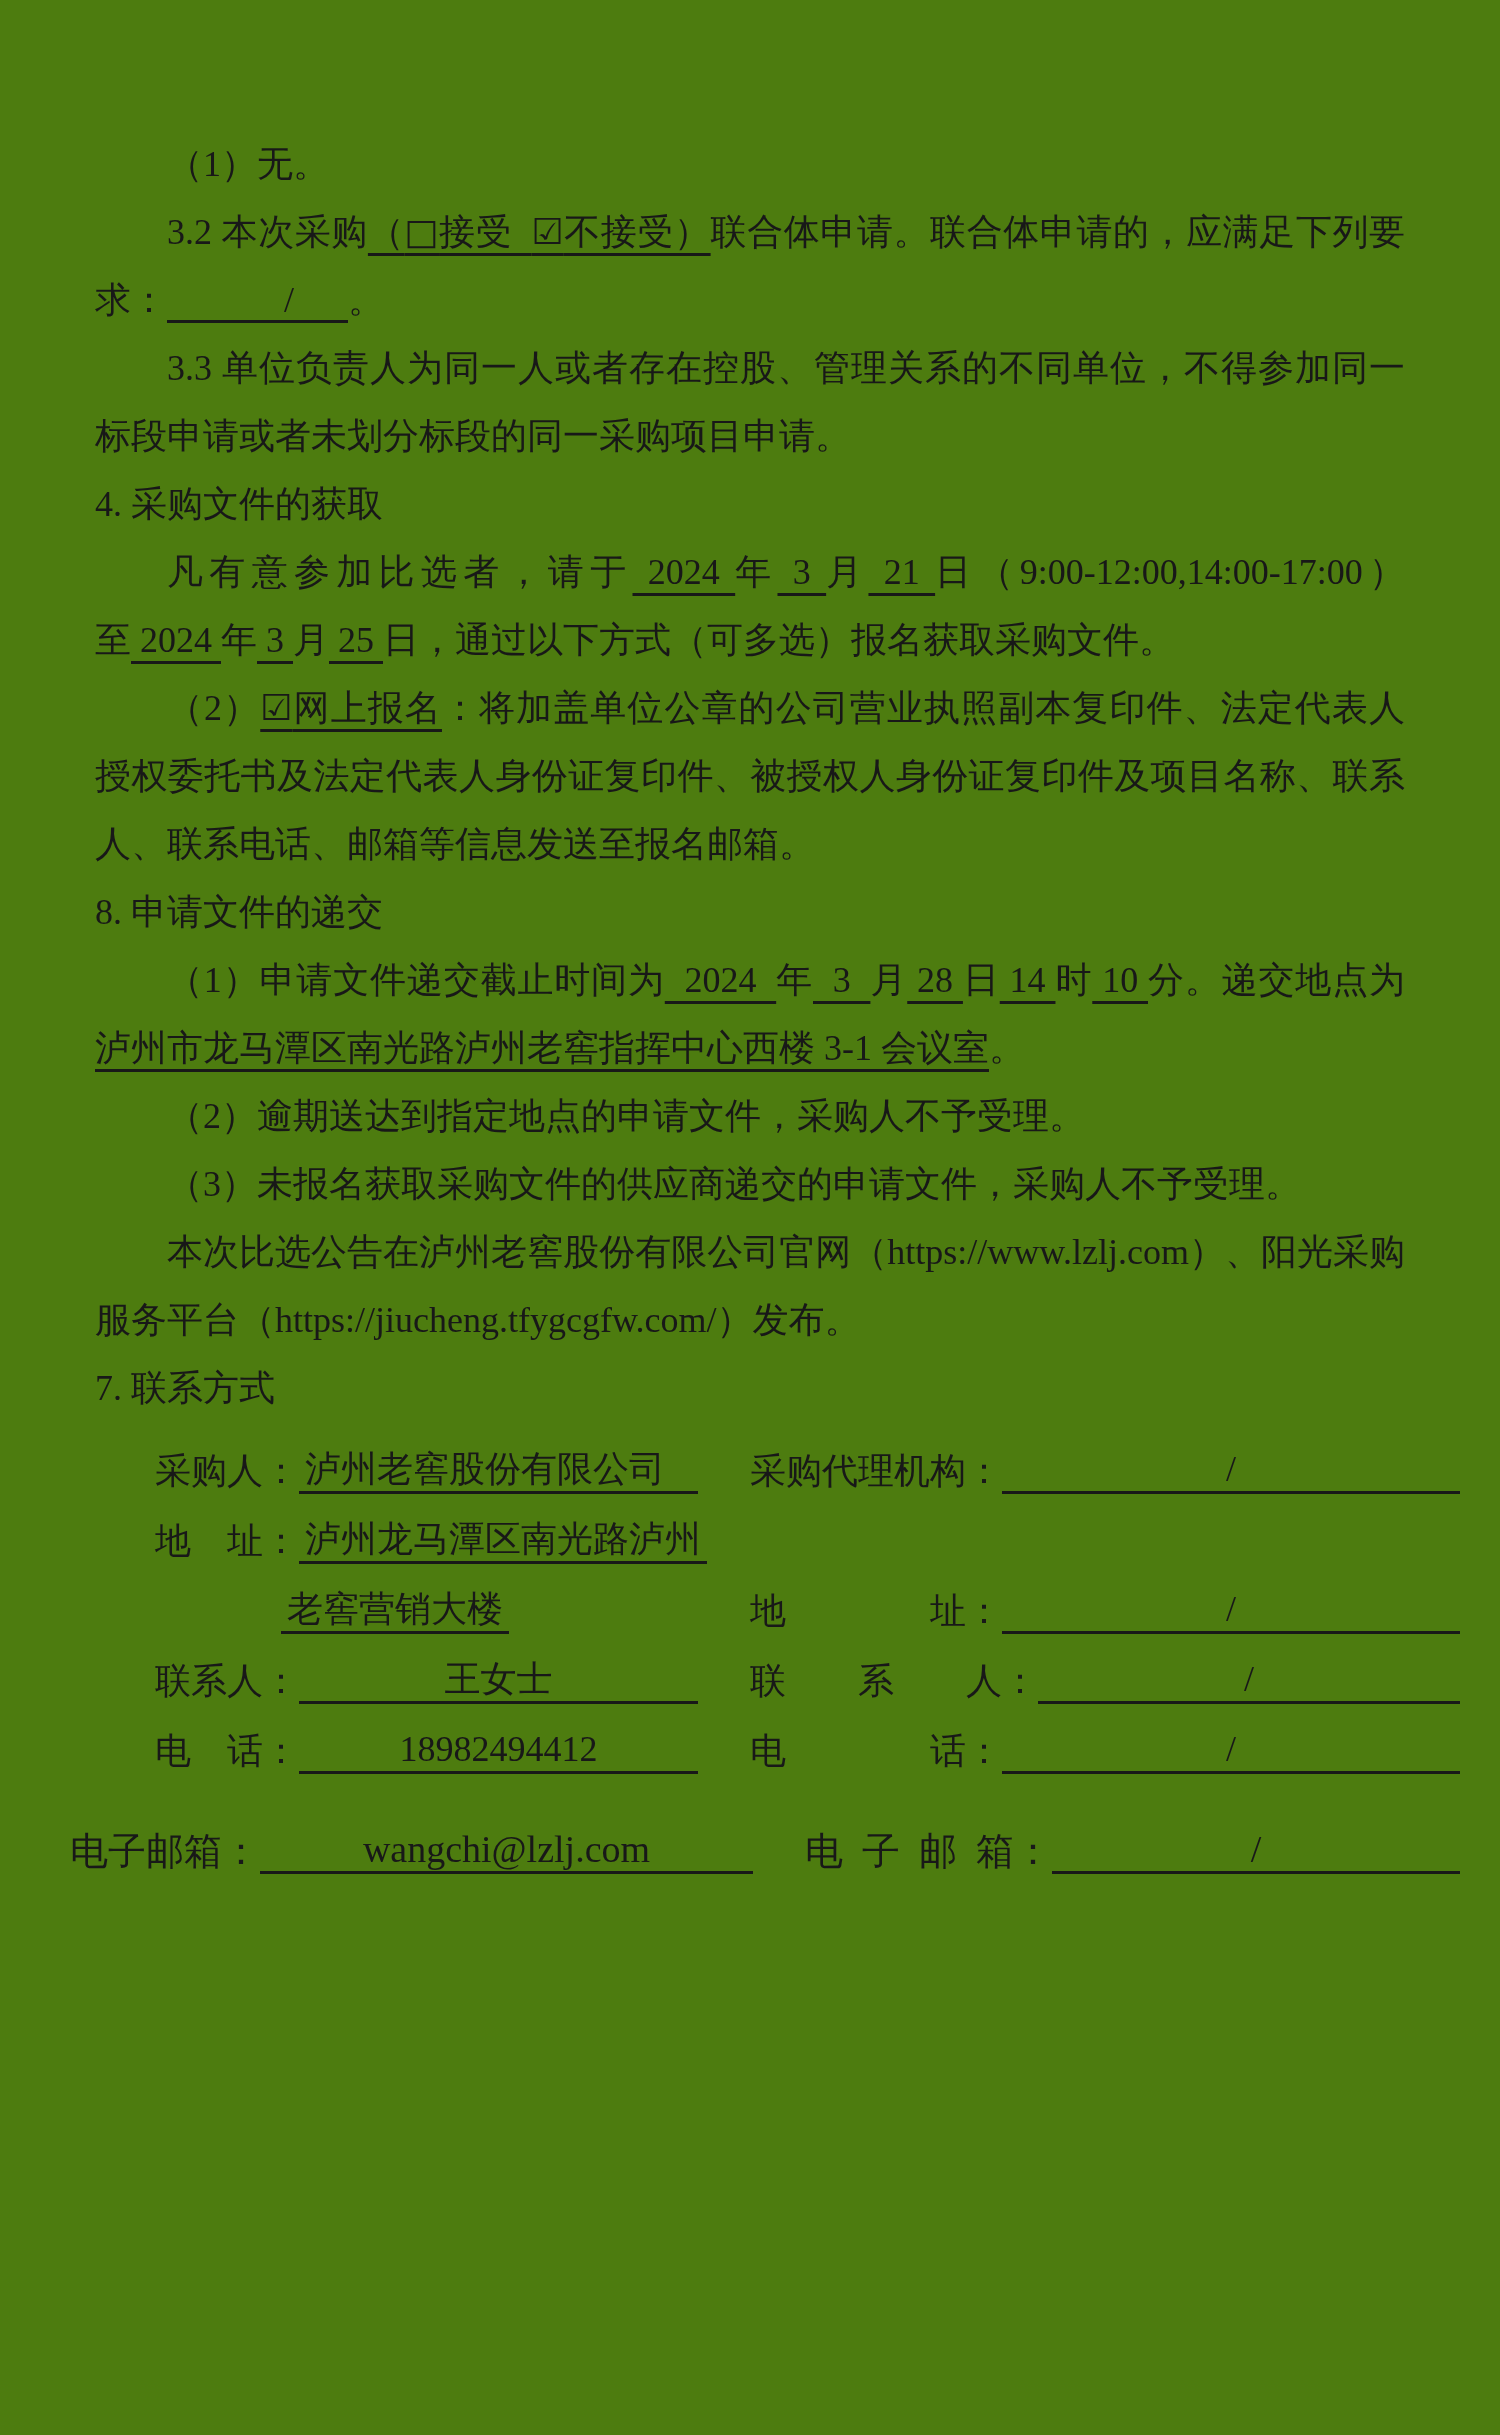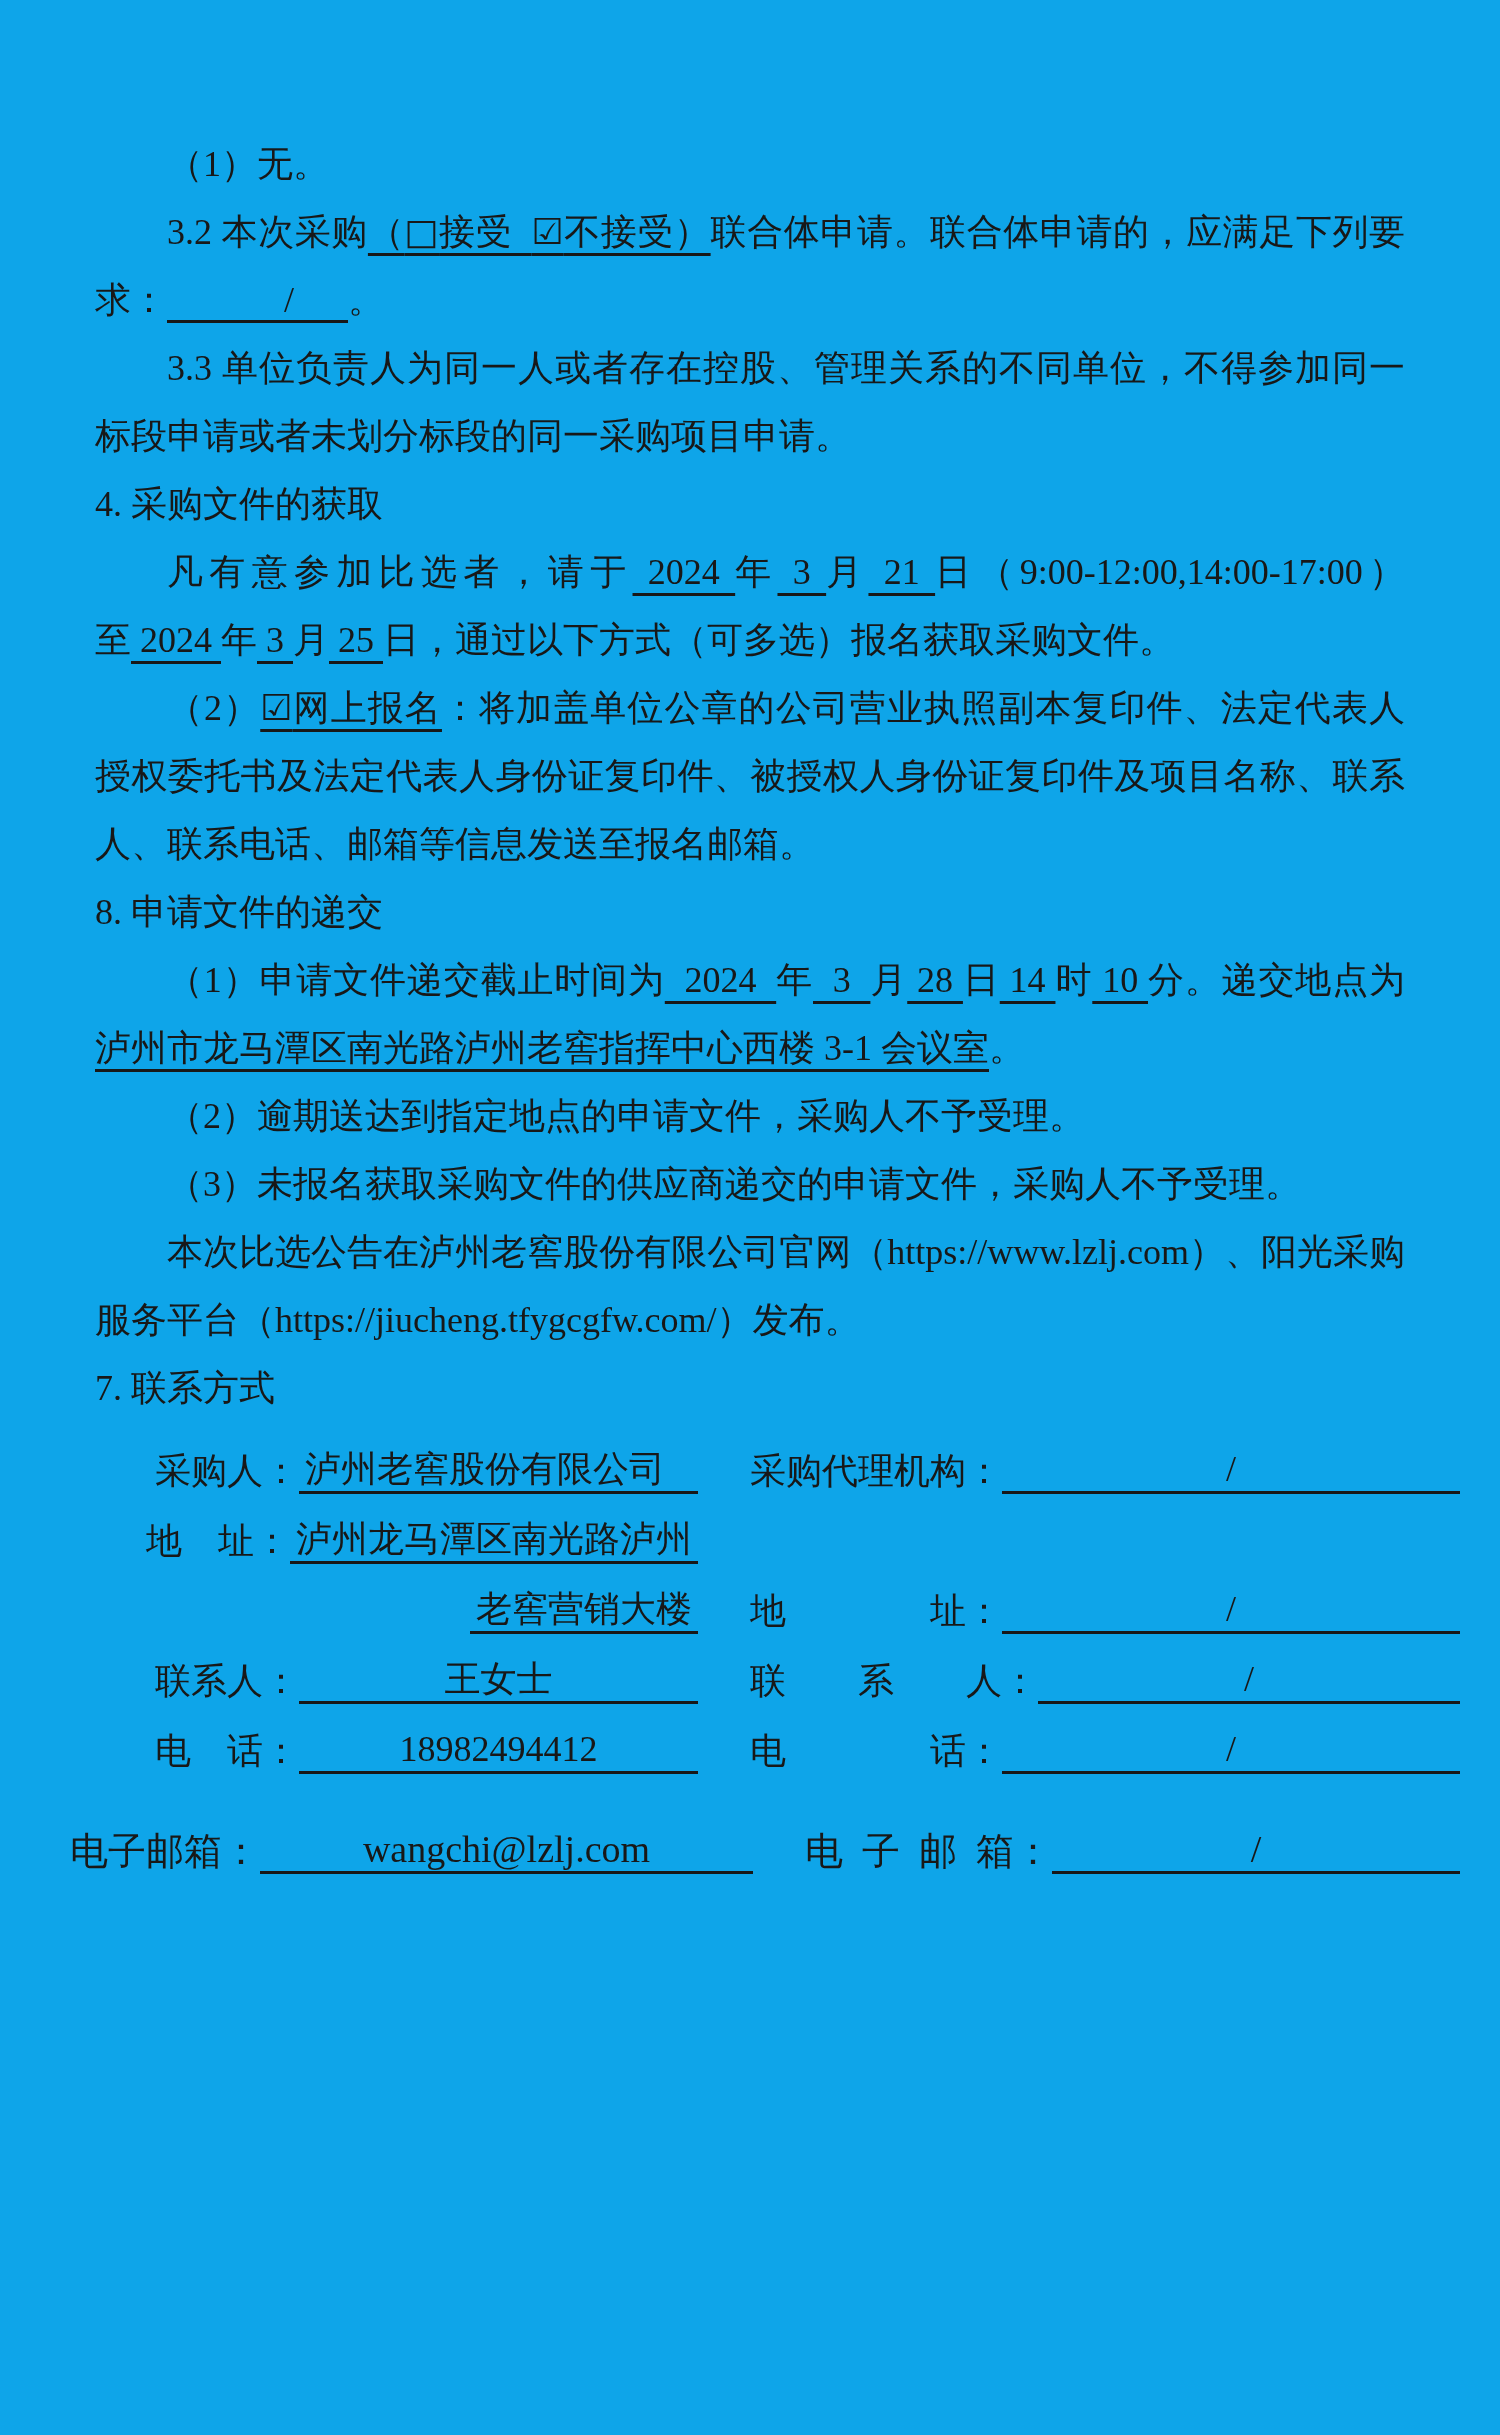--- a/index.html
+++ b/index.html
@@ -1,20 +1,20 @@
 <!DOCTYPE html>
 <html><head>
 <meta charset="utf-8">
 <style>
   html,body{margin:0;padding:0;background:#ffffff;}
   .page{
     position:relative;
     width:1500px;
     height:2435px;
-    background:#0ea5e9;
+    background:#4d7c0f;
     color:#181818;
     font-family:"Liberation Serif","DejaVu Serif",serif;
     font-size:36px;
     line-height:68px;
     box-sizing:border-box;
     padding:130px 95px 0 95px;
     overflow:hidden;
   }
   .para{margin:0;text-align:justify;}
   .indent{text-indent:72px;}
@@ -33,21 +33,21 @@
     white-space:pre;
     min-width:170px;
     text-align:center;
     line-height:40px;
     border-bottom:3px solid #181818;
   }
   
   .contact{padding-left:60px;margin-right:-55px;margin-top:2px;}
   .c-row{display:flex;align-items:flex-end;height:70px;}
   .c-row.email{height:76px;margin-top:24px;margin-left:-85px;font-size:38px;}
-  .c-left{display:flex;align-items:flex-end;width:595px;flex-shrink:0;box-sizing:border-box;padding-right:52px;justify-content:flex-end;}
+  .c-left{display:flex;align-items:flex-end;width:595px;flex-shrink:0;box-sizing:border-box;padding-right:52px;}
   .c-row.email .c-left{width:735px;}
   .c-right{display:flex;align-items:flex-end;flex:1;}
   .c-label{white-space:pre;line-height:46px;flex-shrink:0;}
   .c-spacer{width:126px;flex-shrink:0;}
   .c-value{
     flex:1;border-bottom:3px solid #181818;
     line-height:44px;text-align:center;white-space:pre;padding:0 6px;
   }
   .c-value.left{text-align:left;}
   .c-value.auto{flex:none;min-width:216px;}

